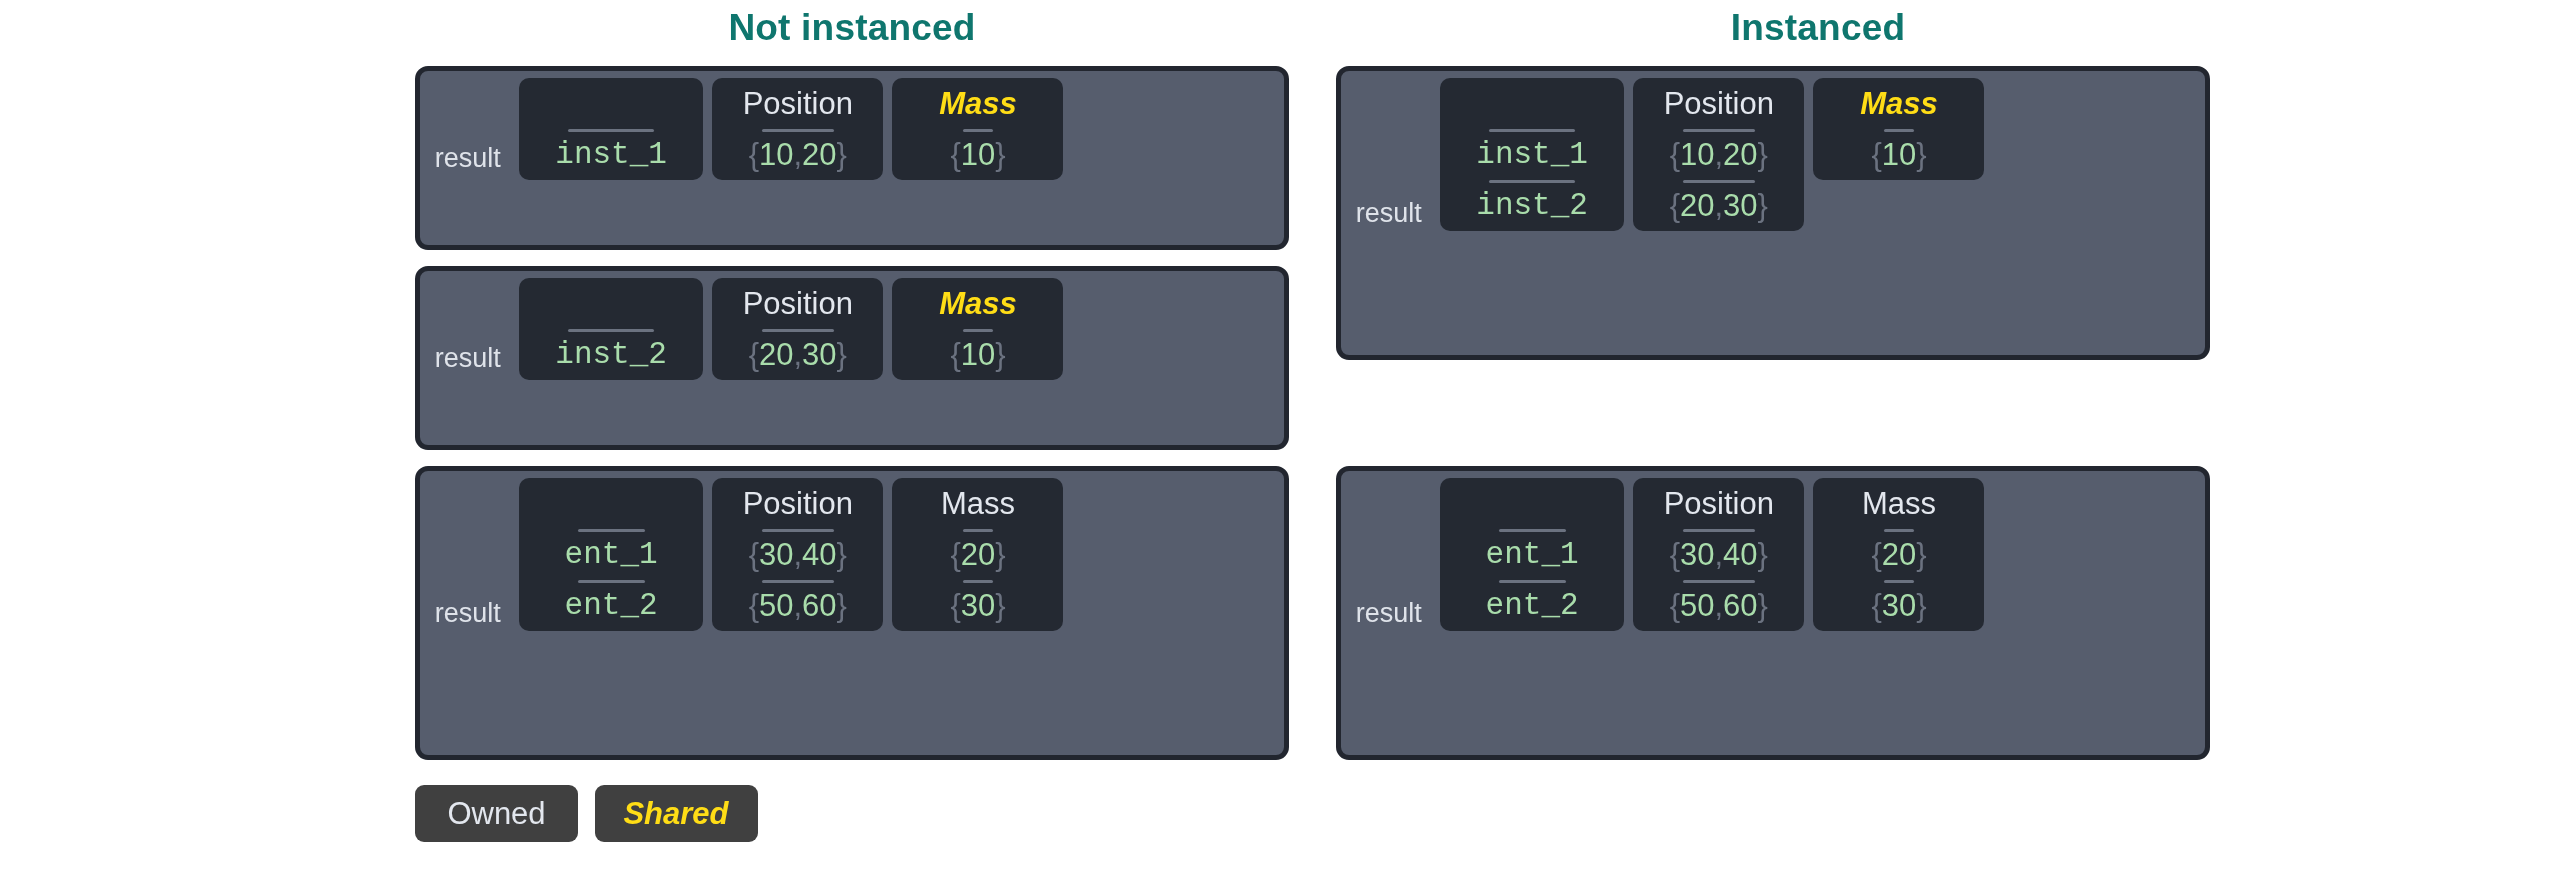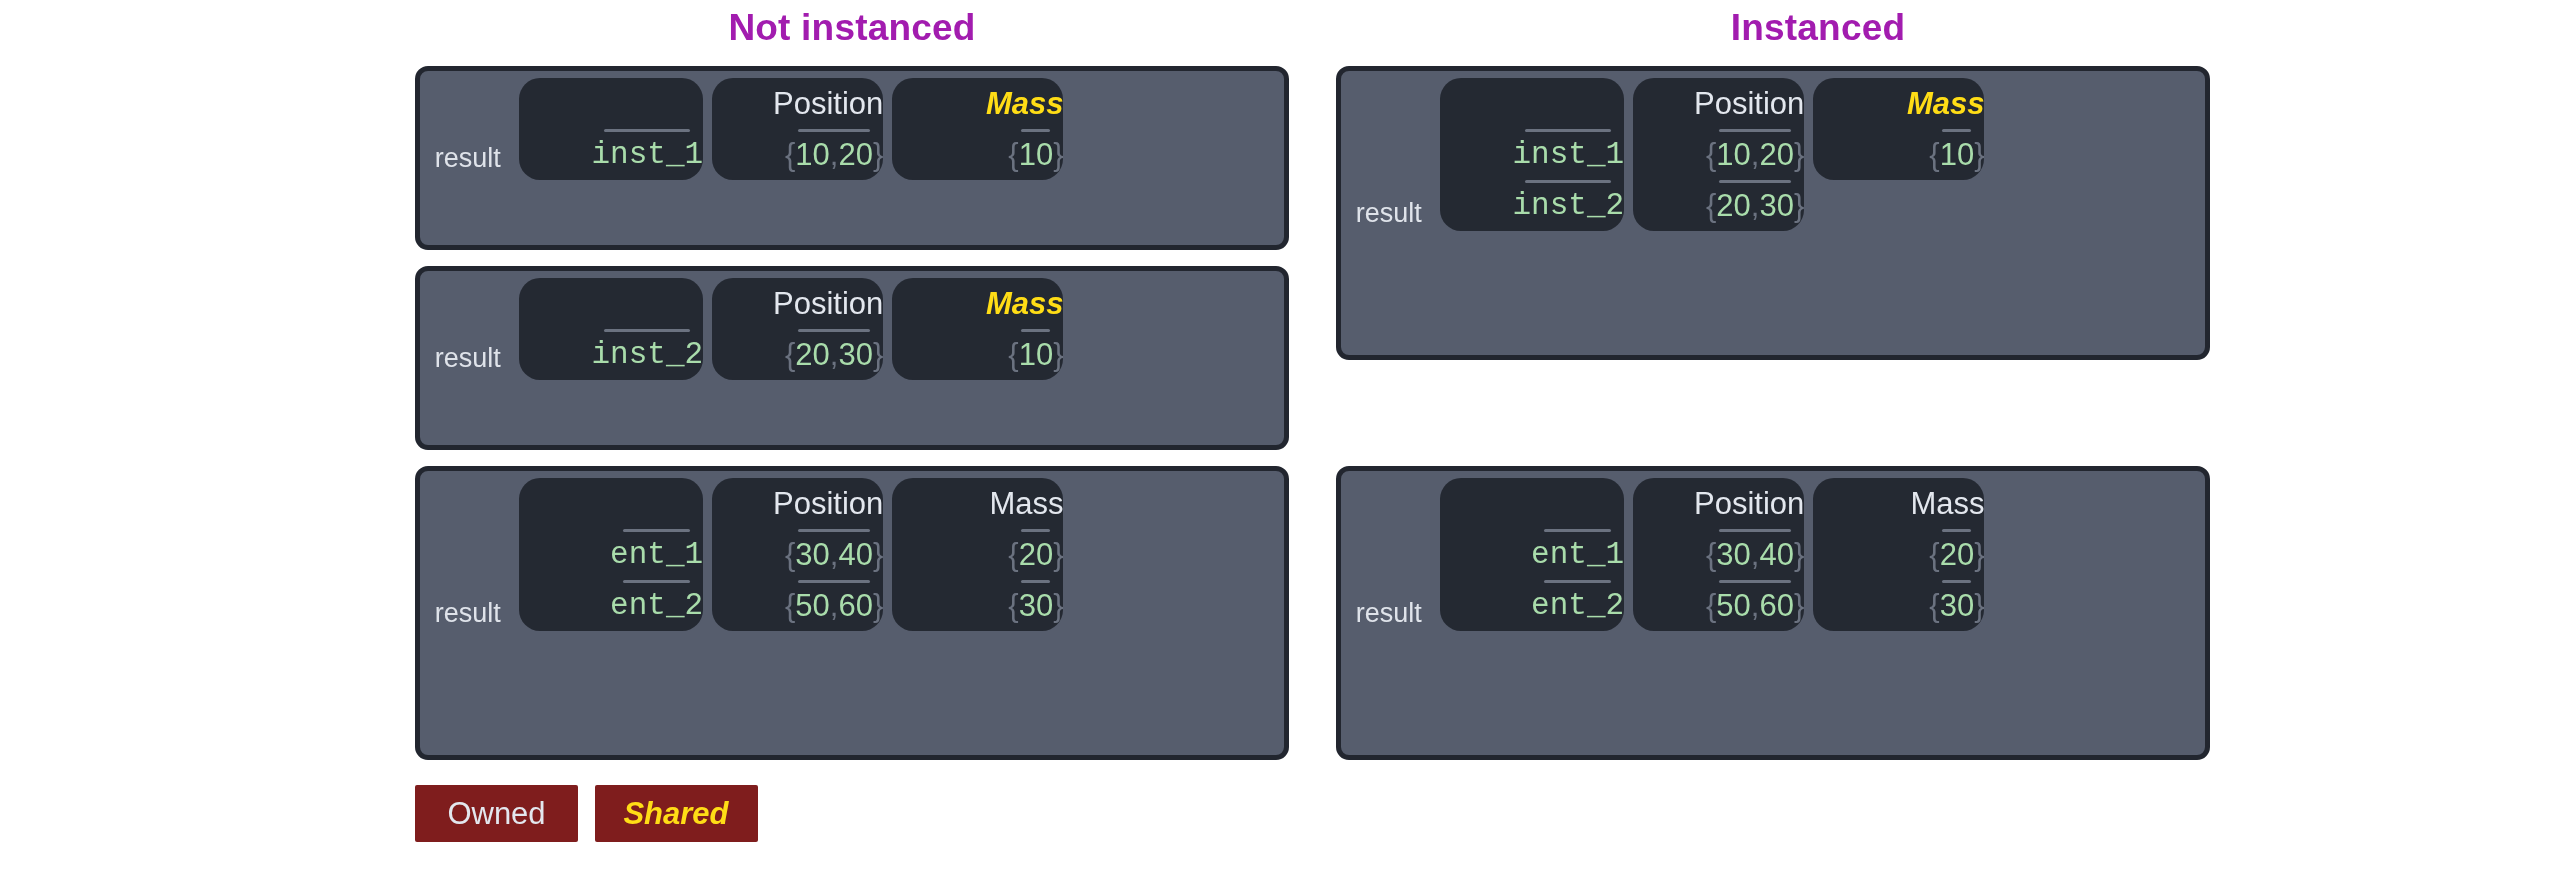--- a/index.html
+++ b/index.html
@@ -13,21 +13,21 @@
   }
 
   
   .panel{position:absolute;top:0;}
   #panel-left{left:415px;width:874px;}
   #panel-right{left:1381px;width:874px;}
 
   .panel-title{
     font-size:37px;
     font-weight:bold;
-    color:#a21caf;
+    color:#0f766e;
     text-align:center;
     line-height:42px;
     height:53px;
     padding-top:7.3px;
     box-sizing:border-box;
     letter-spacing:0.2px;
   }
 
   
   .card{
@@ -58,25 +58,25 @@
     flex-direction:row;
     gap:9.2px;
     padding:7.3px 7.3px 7.3px 0;
     box-sizing:border-box;
     align-items:flex-start;
   }
 
   
   .col{
     background:#242932;
-    border-radius:21px;
+    border-radius:10px;
     box-sizing:border-box;
     display:flex;
     flex-direction:column;
-    align-items:flex-end;
+    align-items:center;
     overflow:hidden;
   }
   .col.w-name{flex:0 0 184px;font-family:Liberation Mono, monospace;}
   .col.w-pos {flex:0 0 171px;}
   .col.w-mass{flex:0 0 171px;}
 
   .cell{
     height:51px;
     display:flex;
     align-items:center;
@@ -104,22 +104,22 @@
   
   #legend{
     position:absolute;
     left:415px;
     top:785px;
     display:flex;
     flex-direction:row;
     gap:16.5px;
   }
   .chip{
-    background:#7f1d1d;
-    border-radius:2px;
+    background:#404040;
+    border-radius:9px;
     height:57px;
     min-width:163px;
     display:flex;
     align-items:center;
     justify-content:center;
     font-size:31px;
     color:#e3e7ee;
     padding:0 24px;
     box-sizing:border-box;
   }

